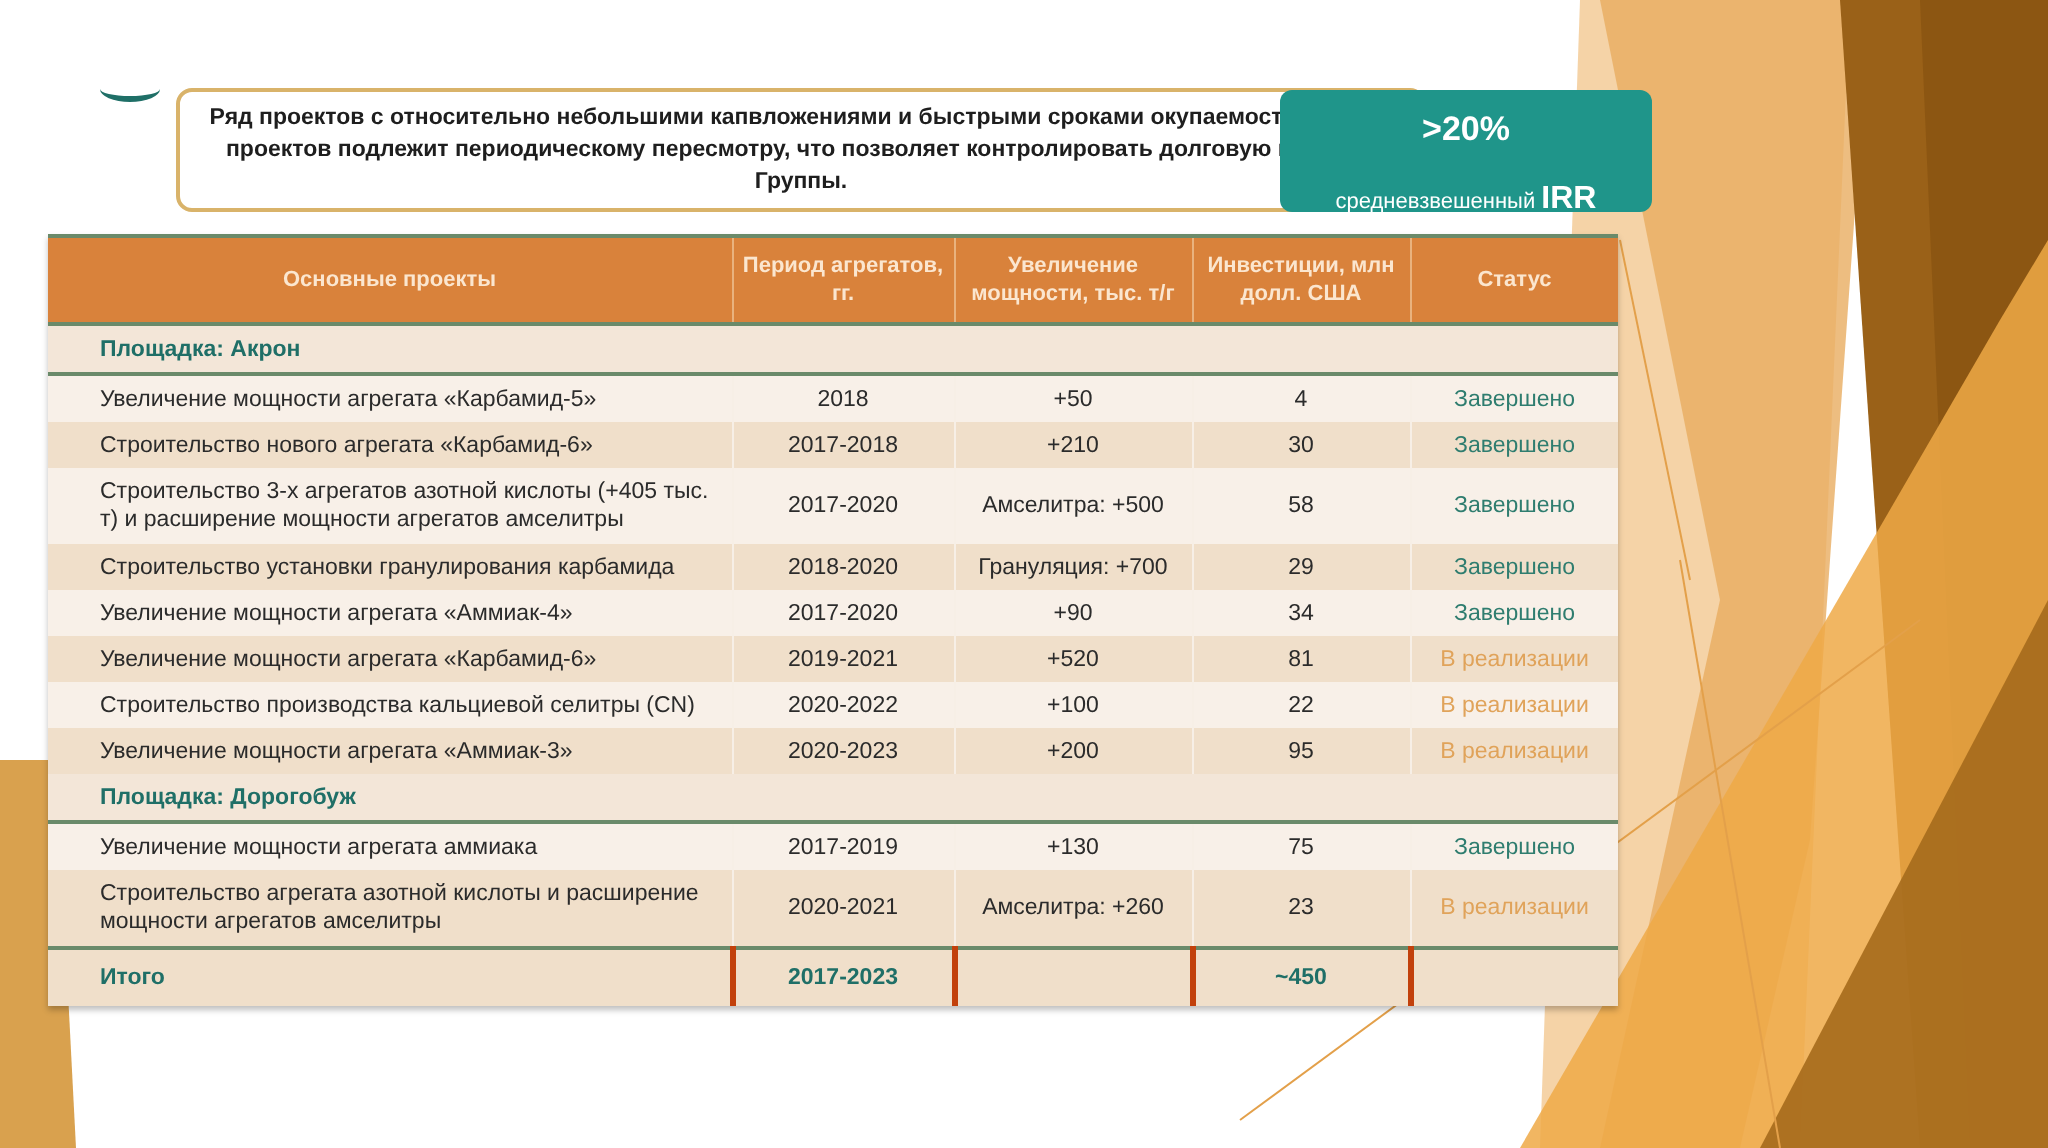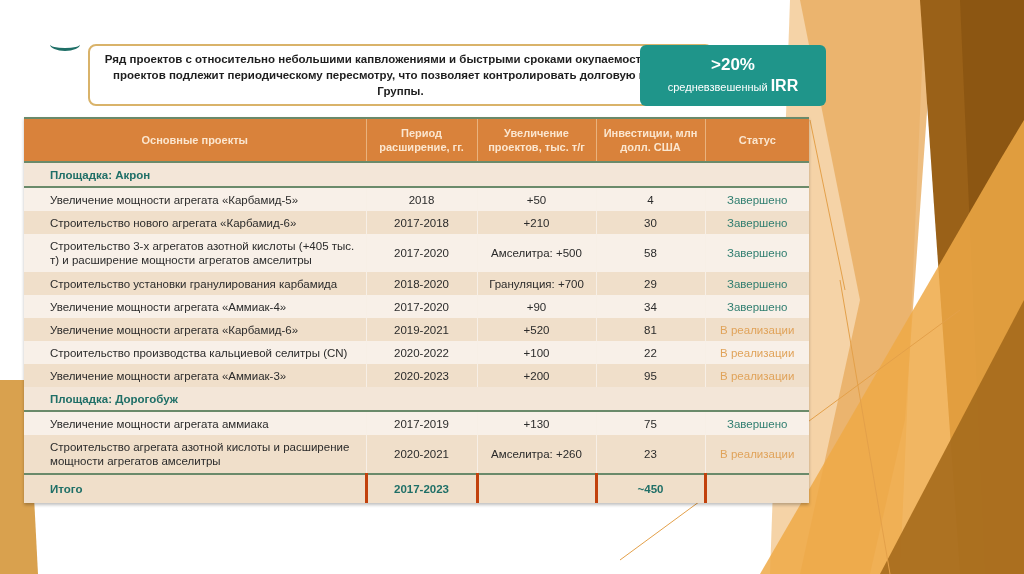--- a/index.html
+++ b/index.html
@@ -18,21 +18,21 @@
       border: 2px solid #d9b36a; border-radius: 8px; background: #fff; z-index: 2;
       box-sizing: border-box; display: flex; align-items: center; justify-content: center;
       text-align: center; font-size: 11.5px; font-weight: bold; color: #1e1e1e; line-height: 16px;
       padding: 0 14px;
     }
     .irr-box {
       position: absolute; left: 640px; top: 45px; width: 186px; height: 61px;
       background: #1f958a; border-radius: 6px; z-index: 2; color: #fff; text-align: center;
     }
     .irr-value { font-size: 17px; font-weight: bold; margin-top: 10px; display: block; }
-    .irr-label { font-size: 11px; display: block; margin-top: 2px; }
+    .irr-label { font-size: 11px; display: block; margin-top: 16px; }
     .irr-label b { font-size: 16px; font-weight: bold; }
 
     .table-wrap {
       position: absolute; left: 24px; top: 117px; width: 785px; z-index: 2;
       box-shadow: 0 2px 3px rgba(0,0,0,0.25);
     }
     table { border-collapse: collapse; width: 100%; table-layout: fixed; font-size: 11.5px; color: #2b2b2b; }
     col.c1 { width: 342px; } col.c2 { width: 111px; } col.c3 { width: 119px; } col.c4 { width: 109px; } col.c5 { width: 104px; }
     thead th {
       background: #d9823b; color: #fbe6cf; font-weight: bold; font-size: 11px; height: 40px;
@@ -84,22 +84,22 @@
     <colgroup>
         <col class="c1">
         <col class="c2">
         <col class="c3">
         <col class="c4">
         <col class="c5">
       </colgroup>
     <thead>
       <tr>
         <th>Основные проекты</th>
-        <th>Период расширение, гг.</th>
-        <th>Увеличение проектов, тыс. т/г</th>
+        <th>Период агрегатов, гг.</th>
+        <th>Увеличение мощности, тыс. т/г</th>
         <th>Инвестиции, млн долл. США</th>
         <th>Статус</th>
       </tr>
     </thead>
     <tbody id="tbody">
         <tr class="section">
           <td colspan="5">Площадка: Акрон</td>
         </tr>
         <tr class="odd">
           <td>Увеличение мощности агрегата «Карбамид-5»</td>

